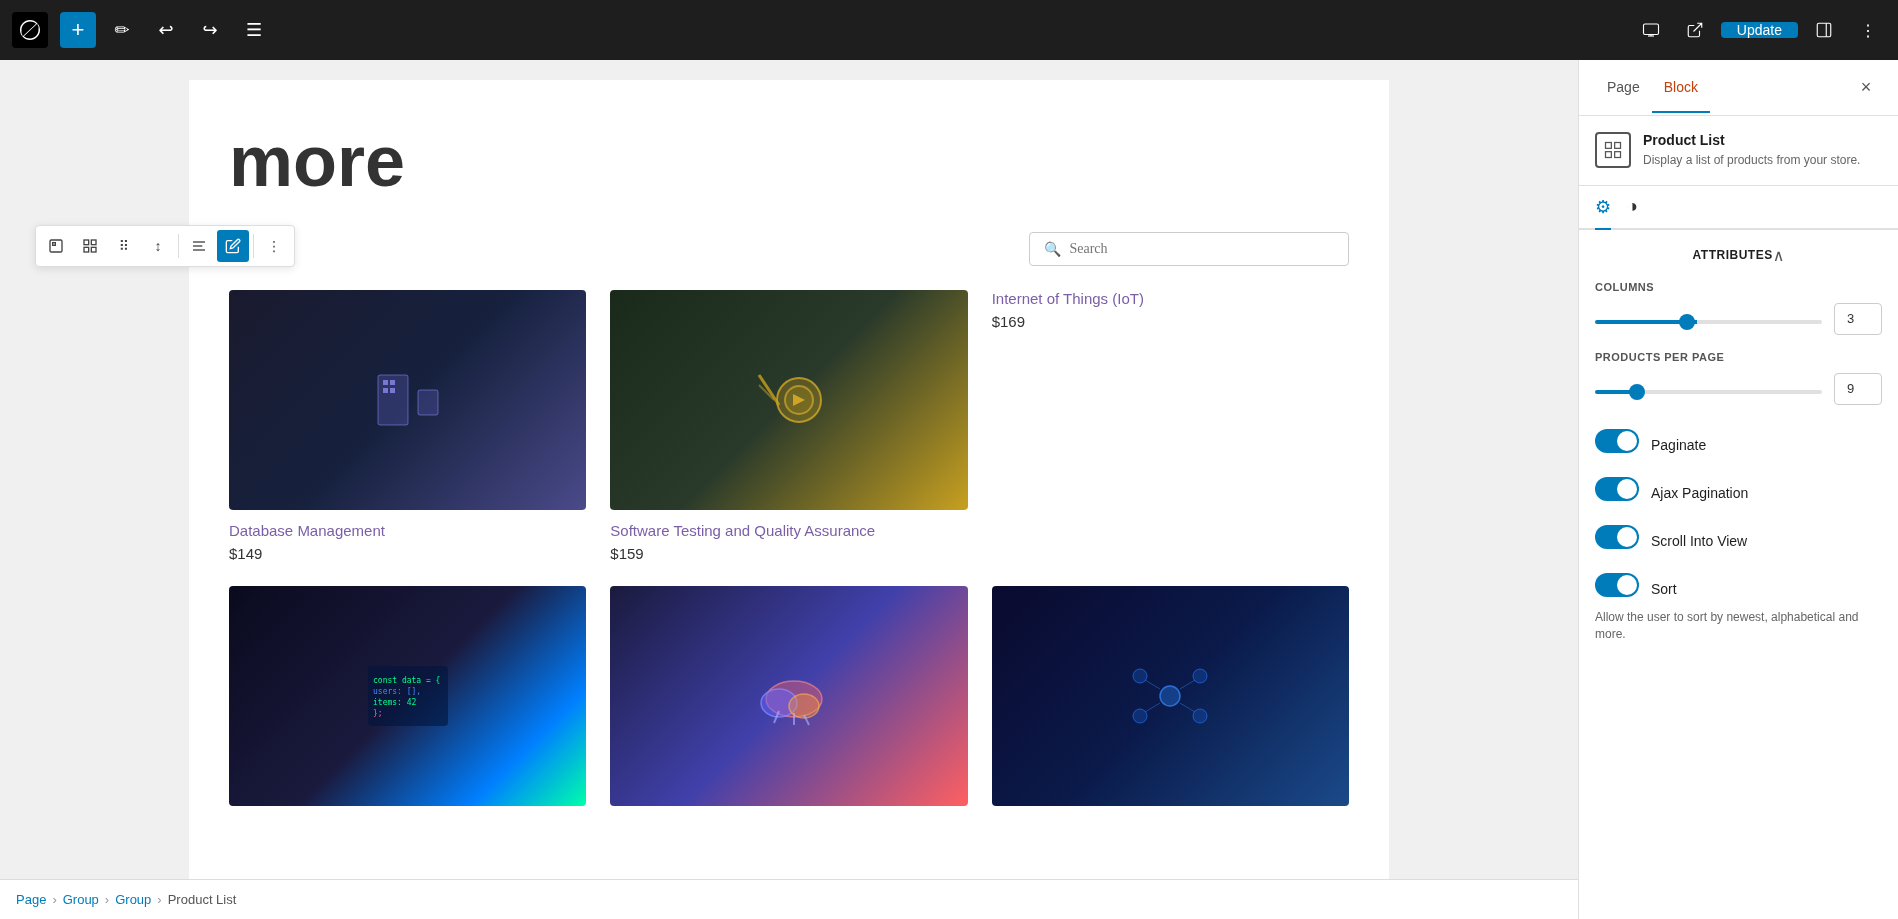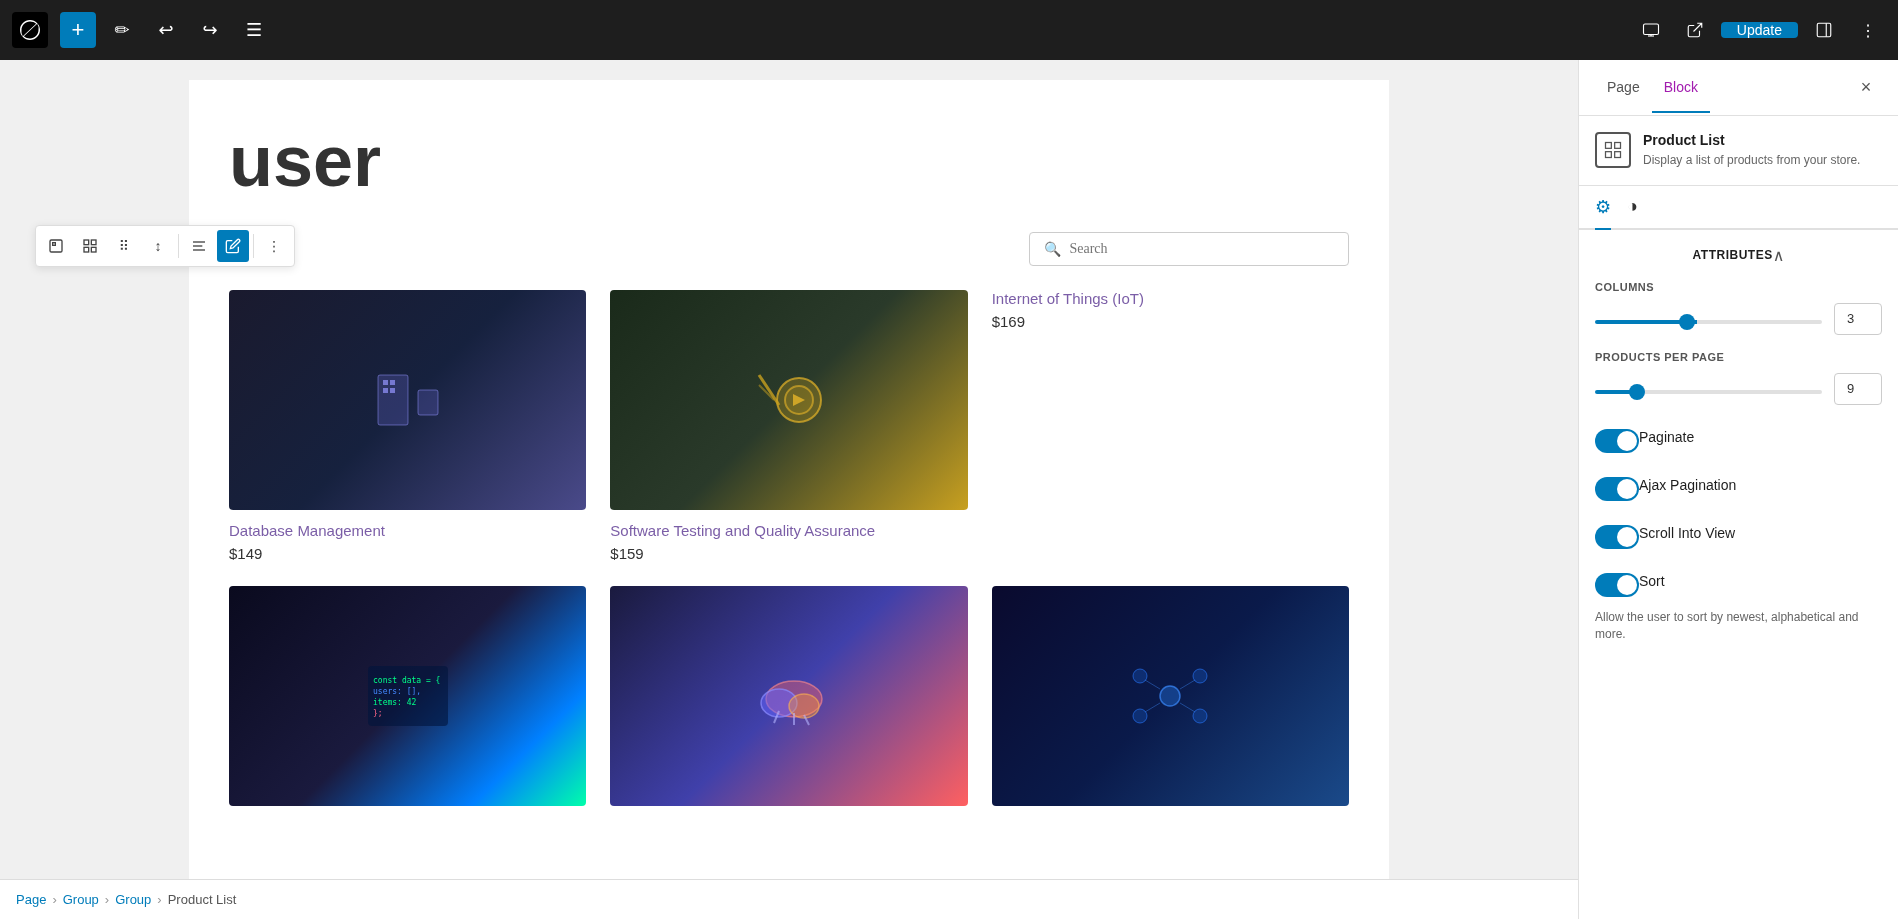--- a/index.html
+++ b/index.html
@@ -114,21 +114,21 @@
       display: flex; flex-direction: column; overflow-y: auto; flex-shrink: 0;
     }
     .sidebar-header {
       display: flex; align-items: center; border-bottom: 1px solid #e0e0e0;
       padding: 0 16px; height: 56px; flex-shrink: 0;
     }
     .sidebar-tab {
       padding: 16px 12px; font-size: 14px; cursor: pointer;
       border-bottom: 2px solid transparent; color: #555; background: none; border-top: none; border-left: none; border-right: none;
     }
-    .sidebar-tab.active { border-bottom-color: #007cba; color: #a21caf; font-weight: 500; }
+    .sidebar-tab.active { border-bottom-color: #007cba; color: #c2410c; font-weight: 500; }
     .sidebar-close {
       margin-left: auto; background: none; border: none; cursor: pointer;
       font-size: 18px; color: #555; width: 32px; height: 32px;
       display: flex; align-items: center; justify-content: center; border-radius: 3px;
     }
     .sidebar-block-info {
       padding: 16px; border-bottom: 1px solid #e0e0e0;
       display: flex; align-items: flex-start; gap: 12px;
     }
     .block-icon {
@@ -169,21 +169,21 @@
     .slider::-webkit-slider-thumb {
       -webkit-appearance: none; appearance: none;
       width: 16px; height: 16px; border-radius: 50%; background: #007cba; cursor: pointer;
     }
     .slider-val {
       width: 48px; height: 32px; border: 1px solid #ccc; border-radius: 4px;
       text-align: center; font-size: 13px; color: #333;
     }
 
     
-    .toggle-row { display: flex; align-items: flex-start; margin-bottom: 12px; margin-top: 24px; }
+    .toggle-row { display: flex; align-items: flex-end; gap: 12px; margin-bottom: 12px; margin-top: 24px; }
     .toggle-label { font-size: 14px; color: #1e1e1e; }
     .toggle {
       position: relative; width: 44px; height: 24px; cursor: pointer; flex-shrink: 0;
     }
     .toggle input { opacity: 0; width: 0; height: 0; }
     .toggle-track {
       position: absolute; top: 0; left: 0; right: 0; bottom: 0;
       background: #007cba; border-radius: 12px; transition: 0.2s;
     }
     .toggle-thumb {
@@ -279,21 +279,21 @@
         <svg width="16" height="16" viewBox="0 0 24 24" fill="none" stroke="white" stroke-width="2">
             <path d="M11 4H4a2 2 0 00-2 2v14a2 2 0 002 2h14a2 2 0 002-2v-7M18.5 2.5a2.121 2.121 0 013 3L12 15l-4 1 1-4 9.5-9.5z"></path>
           </svg>
       </button>
       <div class="bt-divider"></div>
       <button class="bt-btn" title="More options">⋮</button>
     </div>
 
     <div class="editor-canvas">
 
-      <h1 class="shop-title">user</h1>
+      <h1 class="shop-title">more</h1>
 
       <div class="shop-bar">
         <button class="sort-dropdown">
           <span>Latest</span>
           <span>▾</span>
         </button>
         <div class="search-box">
           <span style="color:#999; font-size:14px;">🔍</span>
           <input type="text" placeholder="Search" style="">
         </div>

